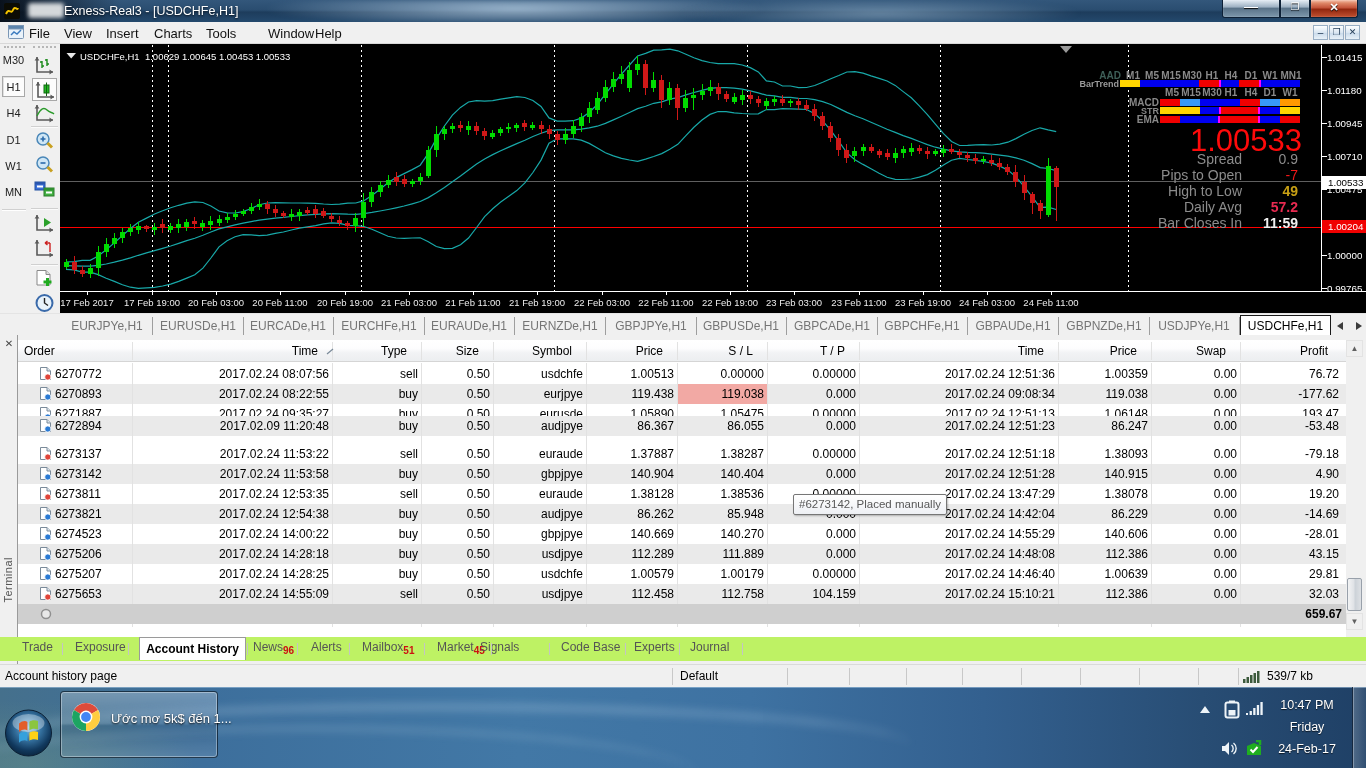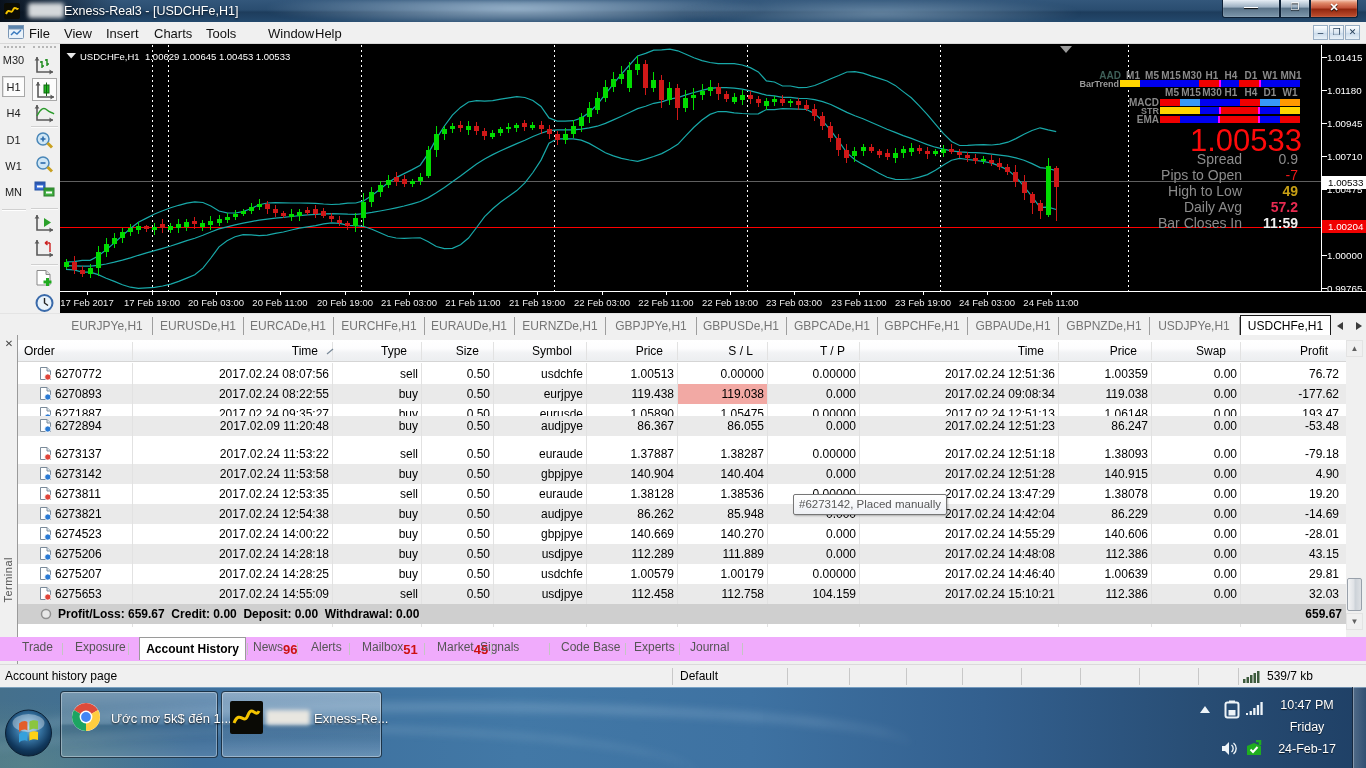--- a/index.html
+++ b/index.html
@@ -58,23 +58,23 @@
 .tcell { position:absolute; top:3px; font-size:12px; color:#000; white-space:nowrap; }
 .tcell.r { text-align:right; }
 .vline { position:absolute; top:0; width:1px; height:264px; background:#e2e2e2; }
 #tsummary { position:absolute; left:0; top:264px; width:1328px; height:20px; background:#cfcfcf; font-size:12px; font-weight:bold; color:#000;}
 
 #vscroll { position:absolute; left:1346px; top:5px; width:17px; height:290px; background:#f0f0f0; }
 .sarrow { position:absolute; left:0; width:17px; height:17px; background:#f0f0f0; border:1px solid #e3e3e3; color:#606060; font-size:8px; text-align:center; line-height:15px;}
 #sthumb { position:absolute; left:1px; top:238px; width:15px; height:33px; border:1px solid #98a0aa; border-radius:2px;
   background:linear-gradient(90deg,#f2f3f4,#dfe2e6 45%,#ccd2d8 55%,#dde0e4); }
 
-#termtabs { position:absolute; left:0; top:302px; width:1366px; height:24px; background:#f0abfc; }
+#termtabs { position:absolute; left:0; top:302px; width:1366px; height:24px; background:#bef264; }
 .ttab { position:absolute; top:3px; font-size:12px; color:#555; }
-.ttab b.n { color:#cc1111; font-size:13px; font-weight:bold; vertical-align:-3px; }
+.ttab b.n { color:#cc1111; font-size:10px; font-weight:bold; vertical-align:-3px; }
 .ttabsep { position:absolute; top:6px; width:1px; height:12px; background:#c4c4c4; }
 #ttactive { position:absolute; left:139px; top:0px; width:107px; height:23px; background:#fff; border:1px solid #9a9a9a; border-bottom:none;
   font-size:12px; font-weight:bold; color:#000; text-align:center; line-height:22px; }
 
 #tooltip { position:absolute; left:793px; top:159px; width:154px; height:21px; background:linear-gradient(180deg,#ffffff,#eef0f4);
   border:1px solid #767676; border-radius:2px; font-size:11.5px; color:#575757; text-align:center; line-height:19px; box-shadow:1px 1px 2px rgba(0,0,0,0.25);}
 
 #statusbar { left:0; top:664px; width:1366px; height:23px; background:#f0f0f0; border-top:1px solid #dadada; font-size:12px; color:#000;}
 .ssep { position:absolute; top:3px; width:1px; height:17px; background:#c8c8c8; }
 
@@ -873,21 +873,20 @@
         <div class="vline" style="left:659px;top:23px"></div>
         <div class="vline" style="left:749px;top:23px"></div>
         <div class="vline" style="left:841px;top:23px"></div>
         <div class="vline" style="left:1040px;top:23px"></div>
         <div class="vline" style="left:1133px;top:23px"></div>
         <div class="vline" style="left:1222px;top:23px"></div>
         <div id="tsummary">
           <svg style="position:absolute;left:22px;top:4px" width="12" height="12" viewBox="0 0 12 12">
             <circle cx="6" cy="6" r="4.5" fill="#e8e8e8" stroke="#909090" stroke-width="1.5"></circle>
           </svg>
-          <span style="position:absolute;left:40px;top:3px">Profit/Loss: 659.67&nbsp; Credit: 0.00&nbsp; Deposit: 0.00&nbsp; Withdrawal: 0.00</span>
           <span style="position:absolute;left:1224px;top:3px;width:100px;text-align:right">659.67</span>
         </div>
       </div>
       <div id="vscroll">
         <div class="sarrow" style="top:0">▲</div>
         <div class="sarrow" style="top:273px">▼</div>
         <div id="sthumb"></div>
       </div>
       <div id="termtabs">
         <div class="ttab" style="left:22px">Trade</div>
@@ -964,28 +963,20 @@
         <svg style="position:absolute;left:10px;top:10px" width="30" height="30" viewBox="0 0 30 30">
           <circle cx="15" cy="15" r="14" fill="#fff"></circle>
           <path d="M15 15 L2.88 8 A14 14 0 0 1 27.12 8 Z" fill="#dd4b3b"></path>
           <path d="M15 15 L2.88 8 A14 14 0 0 0 15 29 Z" fill="#1da462"></path>
           <path d="M15 15 L15 29 A14 14 0 0 0 27.12 8 Z" fill="#ffcd40"></path>
           <circle cx="15" cy="15" r="6.4" fill="#fff"></circle>
           <circle cx="15" cy="15" r="4.9" fill="#4486f4"></circle>
         </svg>
         <div class="lbl" style="left:50px">Ước mơ 5k$ đến 1...</div>
       </div>
-      <div class="tbtn" style="left:221px;width:161px;background:linear-gradient(180deg,rgba(255,255,255,0.42),rgba(255,255,255,0.2) 48%,rgba(30,60,90,0.18) 52%,rgba(255,255,255,0.22))">
-        <svg style="position:absolute;left:8px;top:9px" width="33" height="33" viewBox="0 0 33 33">
-          <rect x="0" y="0" width="33" height="33" rx="2" fill="#0a0a05"></rect>
-          <path d="M4 22 C10 8 14 25 18 14 C22 4 26 17 29 10" stroke="#f4c400" stroke-width="3" fill="none"></path>
-        </svg>
-        <div style="position:absolute;left:44px;top:18px;width:44px;height:15px;background:#e8e6e0;border-radius:2px;filter:blur(2px)"></div>
-        <div class="lbl" style="left:92px">Exness-Re...</div>
-      </div>
       <svg style="position:absolute;left:1197px;top:703px;" width="0" height="0"></svg>
       <svg style="position:absolute;left:1198px;top:17px" width="14" height="12" viewBox="0 0 14 12">
         <path d="M7 2 L12 9 L2 9 Z" fill="#eef4f8"></path>
       </svg>
       <svg style="position:absolute;left:1224px;top:13px" width="16" height="19" viewBox="0 0 16 19">
         <rect x="5" y="0.5" width="6" height="2" fill="#eef4f8"></rect>
         <rect x="1.5" y="2.5" width="13" height="15" rx="2" fill="none" stroke="#eef4f8" stroke-width="2"></rect>
         <rect x="4.5" y="10" width="7" height="5.5" fill="#eef4f8"></rect>
       </svg>
       <svg style="position:absolute;left:1246px;top:14px" width="17" height="16" viewBox="0 0 17 16">

